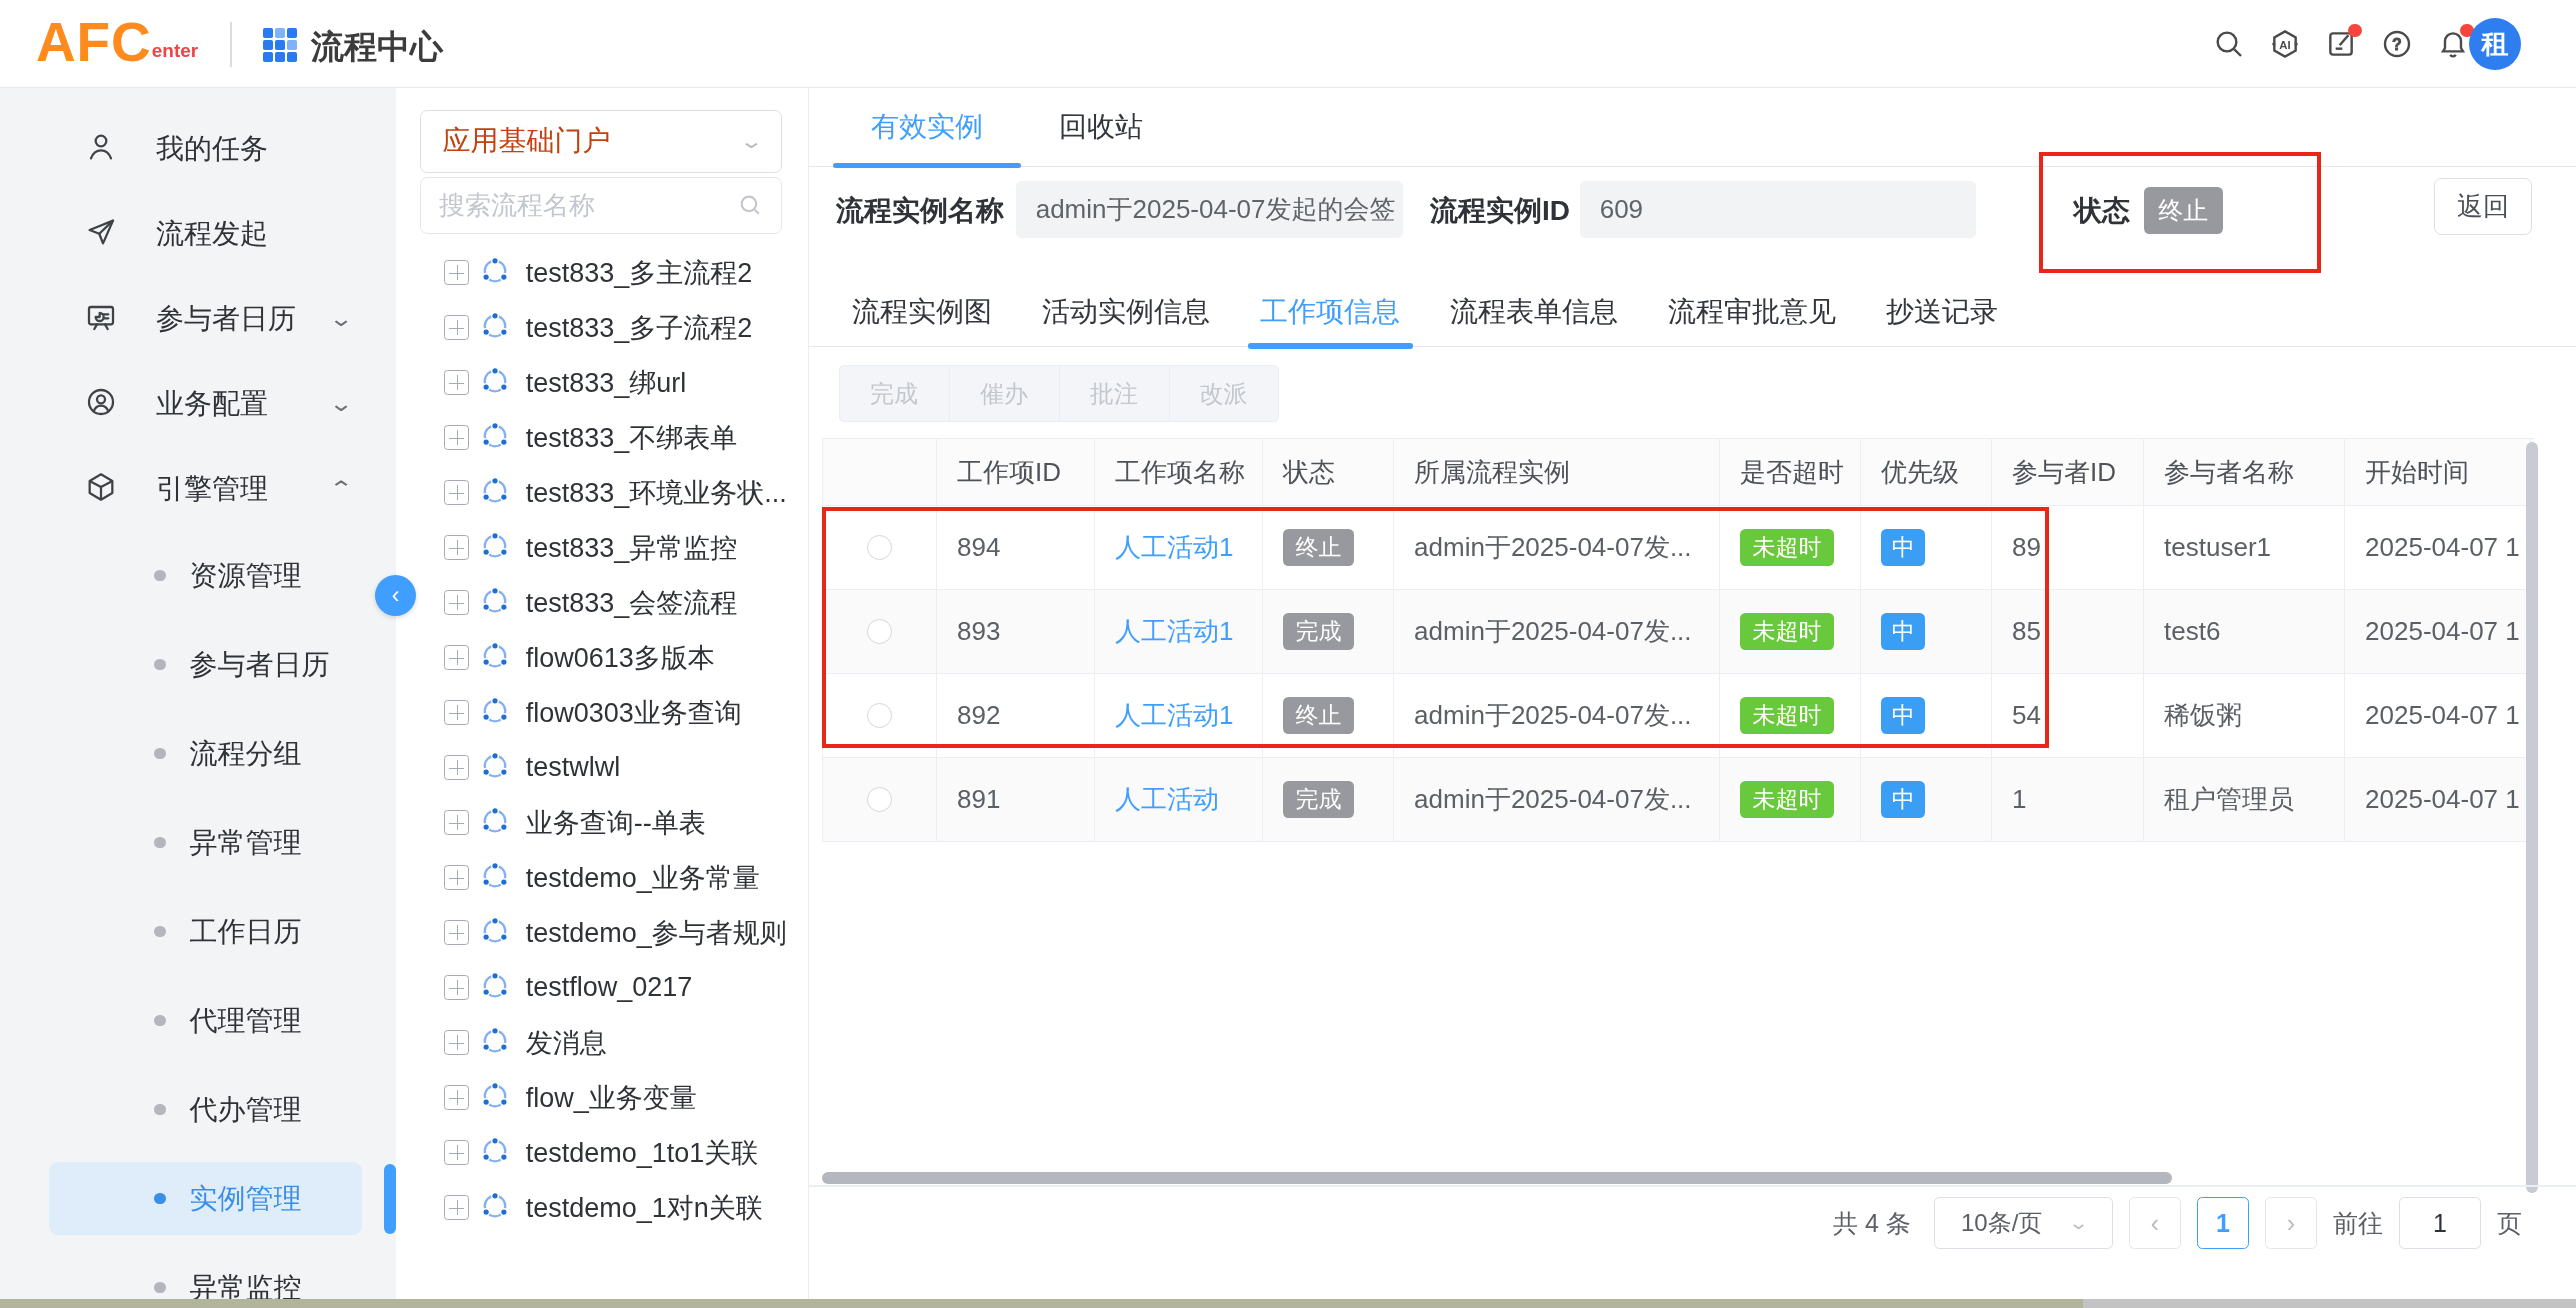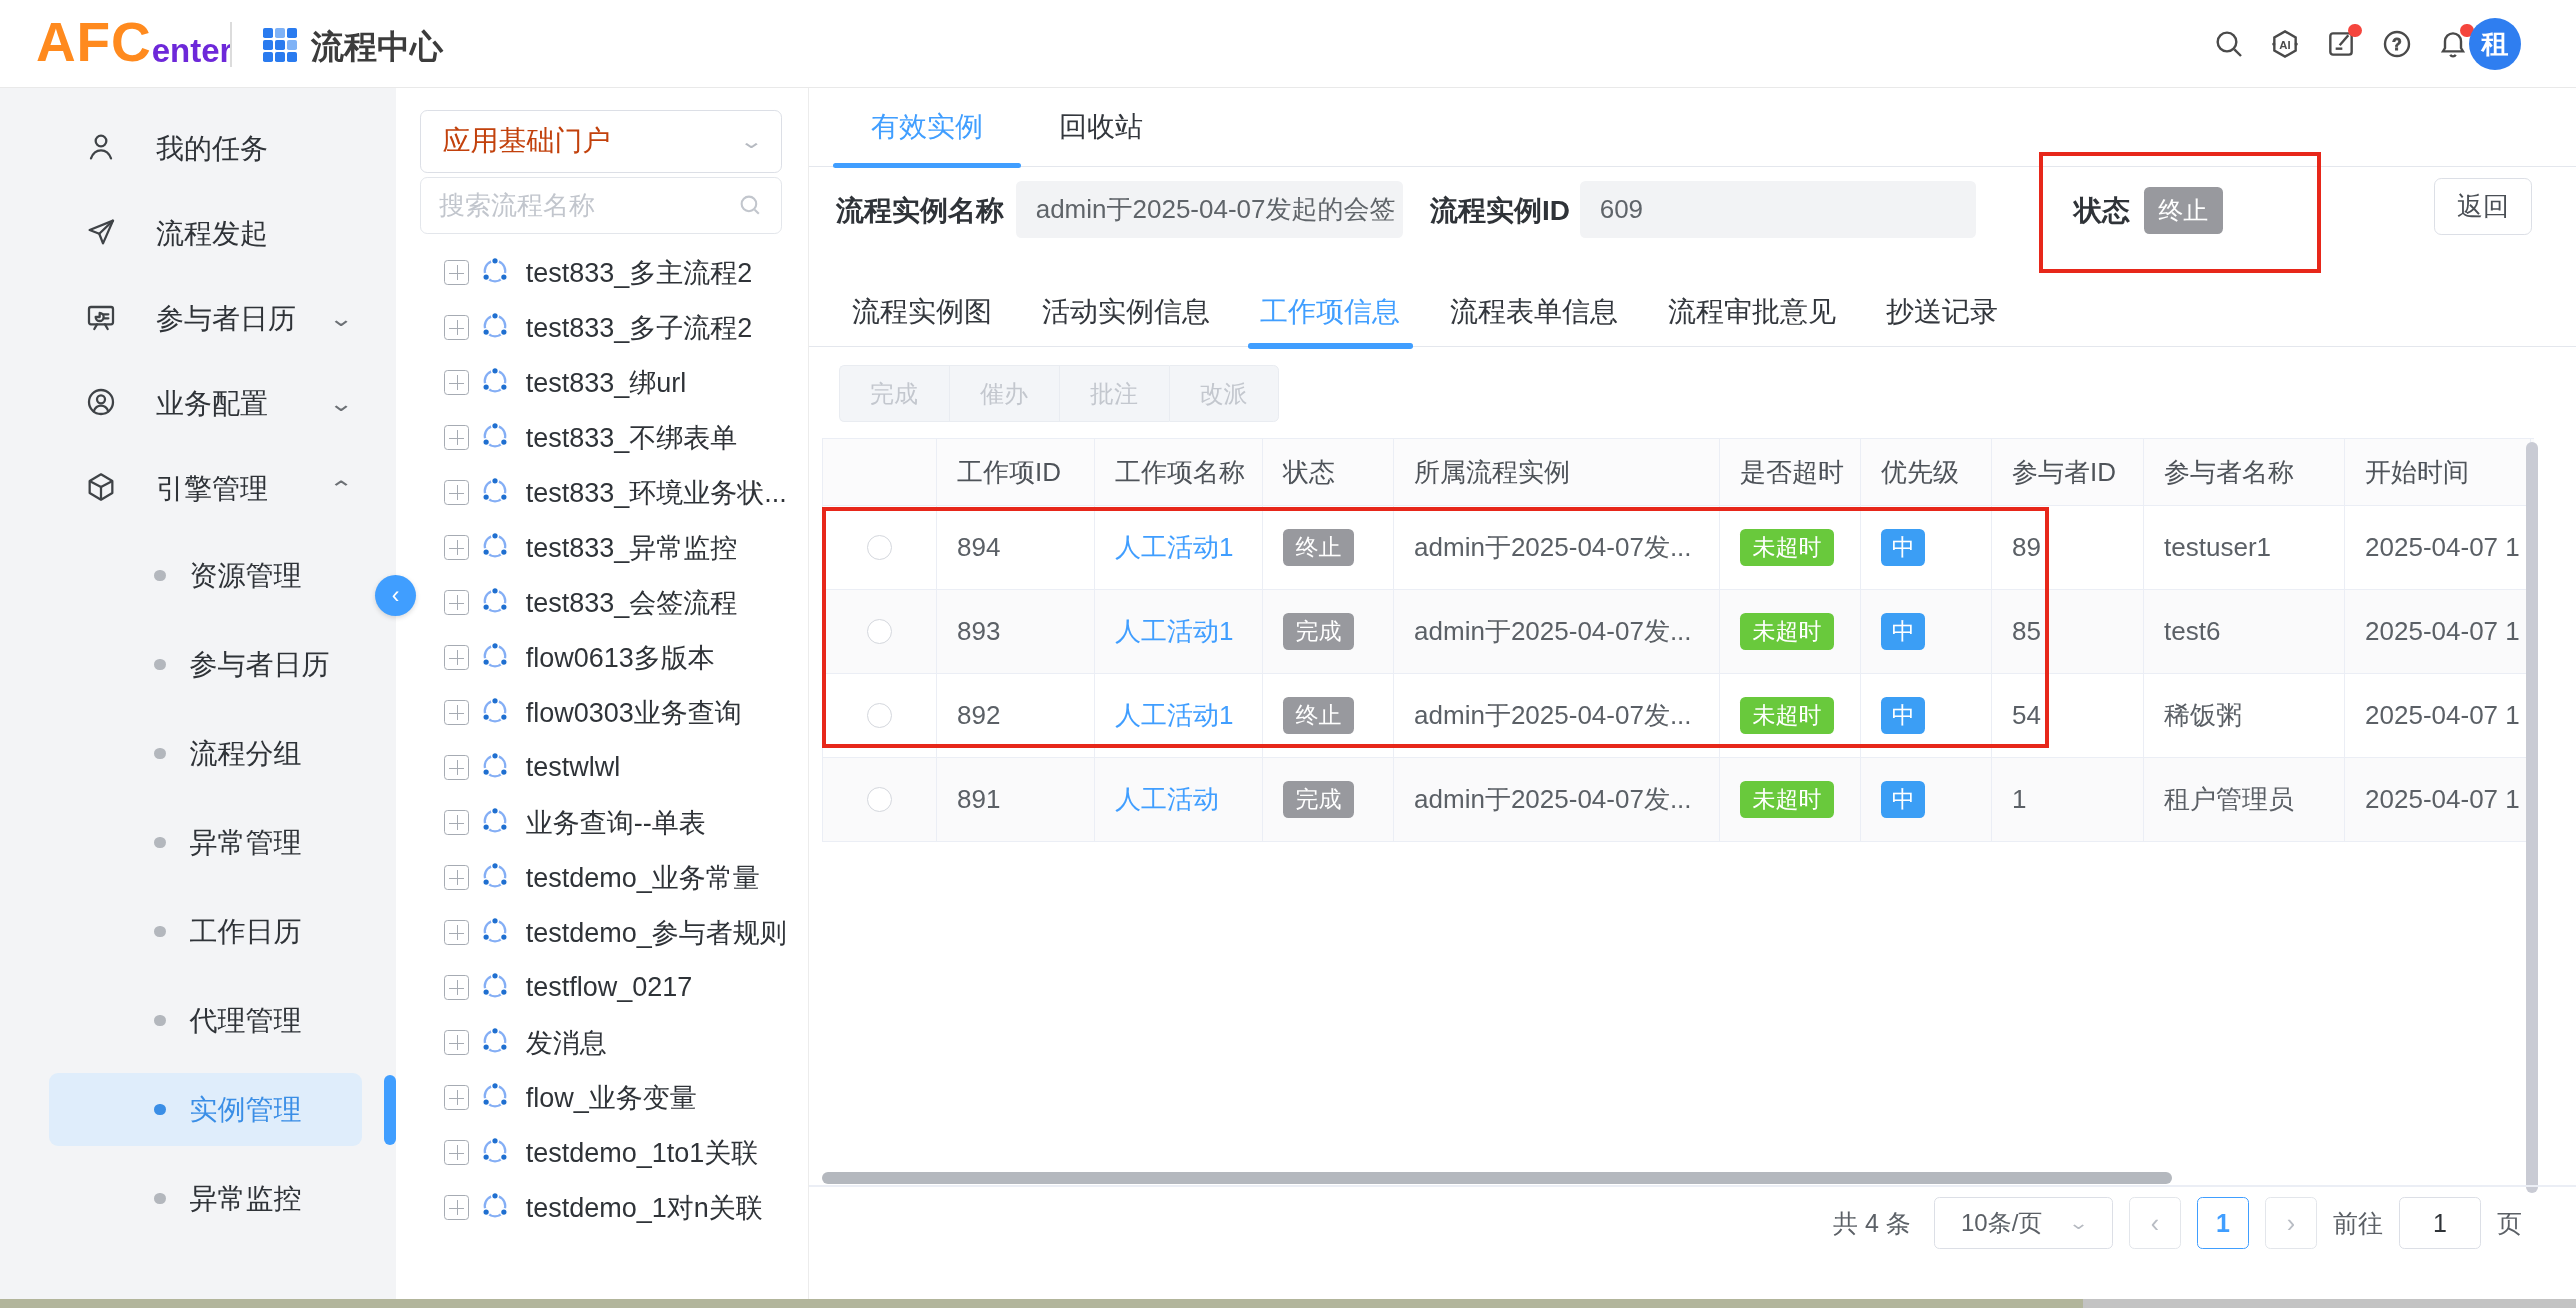--- a/index.html
+++ b/index.html
@@ -5,21 +5,21 @@
   * { margin:0; padding:0; box-sizing:border-box; }
   html,body { background:#fff; }
   body { font-family:"Liberation Sans","DejaVu Sans",sans-serif; }
   .app { position:relative; width:2576px; height:1309px; overflow:hidden; background:#fff; }
 
   
   .header { position:absolute; left:0; top:0; width:2576px; height:88px; background:#fff;
             border-bottom:1.8px solid #e9e9e9; display:flex; align-items:center; z-index:5; }
   .logo { position:absolute; left:36px; top:10.7px; display:flex; align-items:flex-end; }
   .logo-main { font-size:55px; font-weight:800; color:#ff8a1e; letter-spacing:0.9px; line-height:63px; }
-  .logo-sub  { font-size:33px; font-weight:700; color:#6d28d9; line-height:46px; }
+  .logo-sub  { font-size:19px; font-weight:700; color:#ef4444; line-height:46px; }
   .header-divider { position:absolute; left:230px; top:21.5px; width:1.8px; height:45px; background:#dcdcdc; }
   .grid-icon { position:absolute; left:263px; top:28px; width:34px; height:34px;
                display:grid; grid-template-columns:repeat(3,1fr); gap:2.7px; }
   .grid-icon i { background:#2a7bef; border-radius:1.8px; }
   .grid-icon i.lt { background:#7fb2f6; }
   .app-title { position:absolute; left:311px; top:25px; font-size:33px; font-weight:700; color:#3c3c3c; }
   .hicons { position:absolute; right:107px; top:0; height:88px; display:flex; align-items:center; gap:24px; }
   .hicon { position:relative; width:32px; height:32px; cursor:pointer; }
   .hicon svg { width:32px; height:32px; stroke:#4a4a4a; fill:none; stroke-width:1.8; }
   .hicon .dot { position:absolute; right:-4.5px; top:-4.5px; width:13.4px; height:13.4px; border-radius:50%; background:#f5453d; }
@@ -270,20 +270,24 @@
             <span class="lbl">异常管理</span>
           </div>
           <div class="sub-item">
             <span class="bullet"></span>
             <span class="lbl">工作日历</span>
           </div>
           <div class="sub-item">
             <span class="bullet"></span>
             <span class="lbl">代理管理</span>
           </div>
+          <div class="sub-item">
+            <span class="bullet"></span>
+            <span class="lbl">代办管理</span>
+          </div>
           <div class="sub-item sel">
             <span class="pill"></span>
             <span class="bullet"></span>
             <span class="lbl">实例管理</span>
             <span class="bar"></span>
           </div>
           <div class="sub-item">
             <span class="bullet"></span>
             <span class="lbl">异常监控</span>
           </div>

